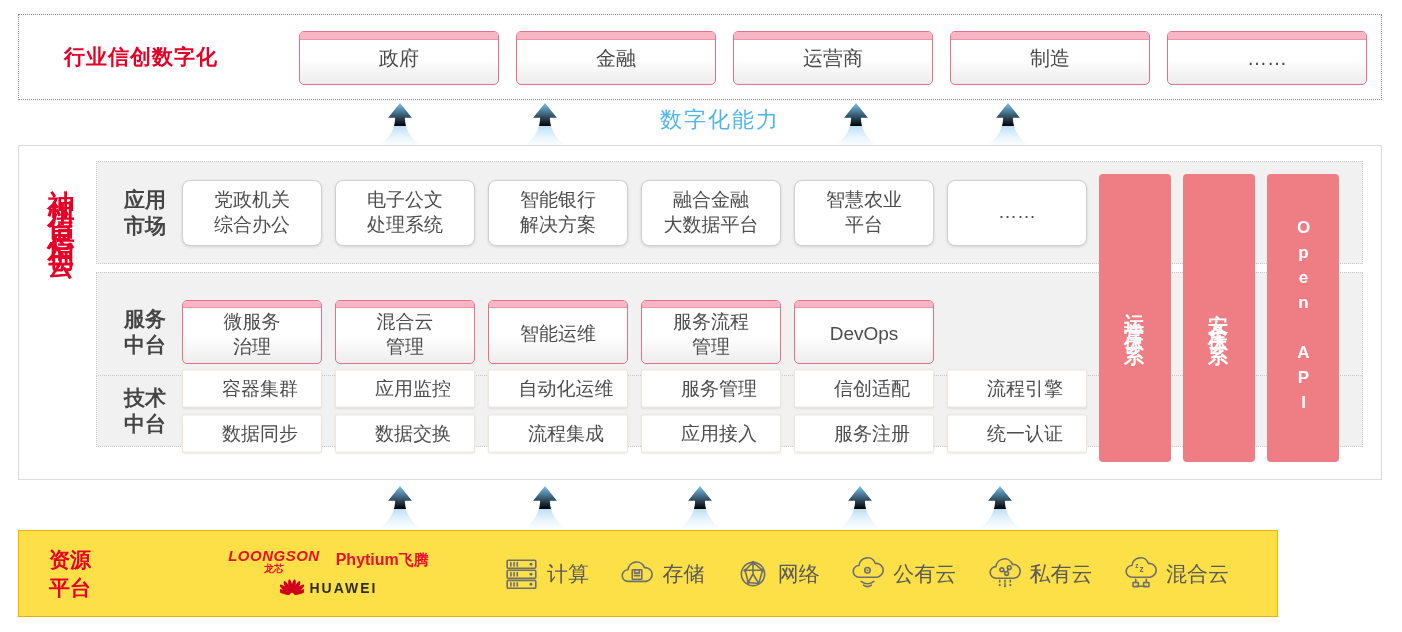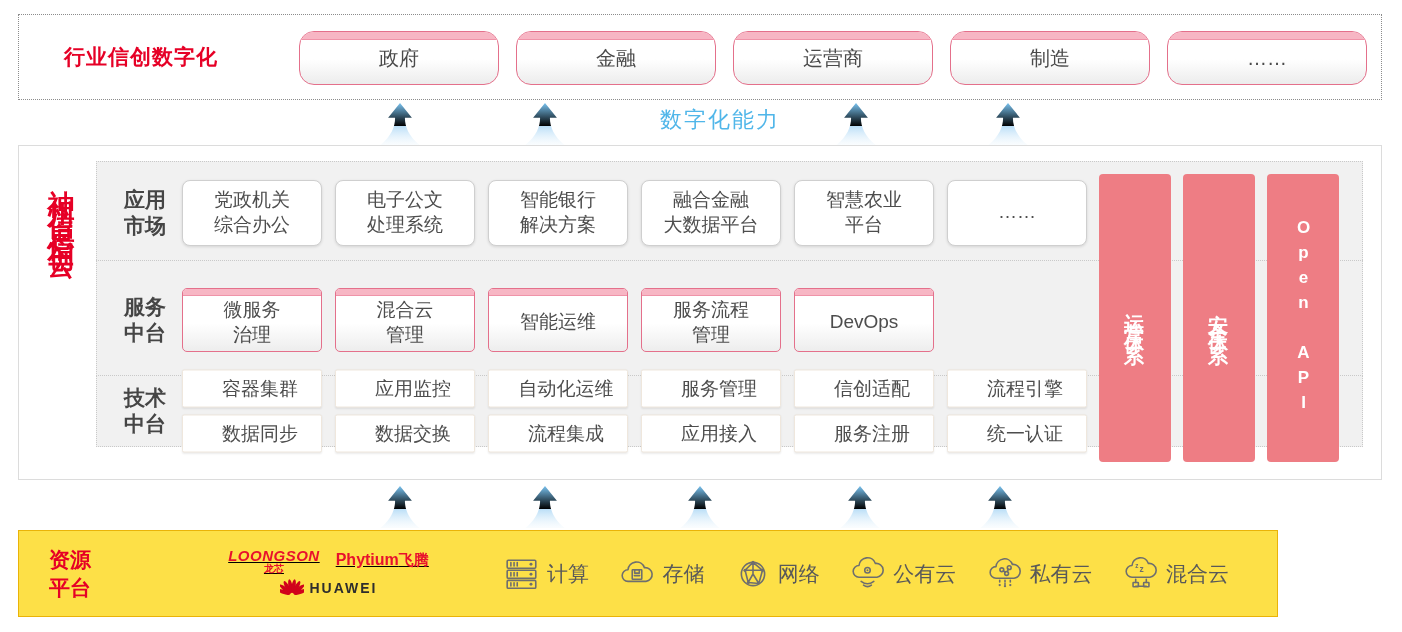--- a/index.html
+++ b/index.html
@@ -5,21 +5,21 @@
   * { margin:0; padding:0; box-sizing:border-box; }
   html,body { width:1402px; height:632px; background:#ffffff;
     font-family:"Liberation Sans", sans-serif; position:relative; overflow:hidden; }
 
   
   .top-banner { position:absolute; left:18px; top:14px; width:1364px; height:86px;
     border:1px dotted #8c8c8c; }
   .banner-label { position:absolute; left:45px; top:50%; transform:translateY(-50%);
     font-size:21px; font-weight:bold; color:#e60026; letter-spacing:1px; }
   .pill-row { position:absolute; left:280px; top:16px; display:flex; gap:17px; }
-  .pill { width:200px; height:54px; border:1px solid #e4708b; border-radius:15px;
+  .pill { width:200px; height:54px; border:1px solid #e4708b; border-radius:5px;
     background:linear-gradient(180deg,#ffffff 52%,#ececec 100%);
     position:relative; overflow:hidden; display:flex; align-items:center; justify-content:center;
     font-size:20px; color:#4a4a4a; }
   .pill::before { content:""; position:absolute; left:0; top:0; right:0; height:7px;
     background:#f7b6c4; border-bottom:1px solid #ef93a8; }
 
   
   .cap-strip   { position:absolute; left:0; top:101px; width:1402px; height:44px; }
   .bot-strip   { position:absolute; left:0; top:486px; width:1402px; height:42px; }
   .arrow { position:absolute; bottom:0; width:46px; height:42px; }
@@ -29,21 +29,21 @@
   
   .main-box { position:absolute; left:18px; top:145px; width:1364px; height:335px;
     background:#ffffff; border:1px solid #dcdcdc; }
   .platform-title { position:absolute; left:16px; top:22px; height:300px; width:52px;
     writing-mode:vertical-rl; text-orientation:upright;
     font-size:27px; font-weight:bold; color:#e60026; letter-spacing:11px;
     display:flex; align-items:center; }
   .tier { position:absolute; left:77px; width:1267px; background:#f1f1f1;
     border:1px dotted #c9c9c9; }
   .tier-1 { top:15px;  height:103px; }
-  .tier-2 { top:114px; height:120px; }
+  .tier-2 { top:126px; height:120px; }
   .tier-3 { top:229px; height:72px; }
   .tier-label { position:absolute; left:12px; width:72px; top:50%; transform:translateY(-50%);
     font-size:21px; font-weight:bold; color:#454545; text-align:center;
     white-space:pre-line; line-height:1.25; }
   .cards { position:absolute; left:85px; top:50%; transform:translateY(-50%);
     display:flex; gap:13px; }
   .card, .card-pink, .card-tech { width:140px; display:flex; align-items:center;
     justify-content:center; text-align:center; font-size:19px; color:#4d4d4d;
     white-space:pre-line; line-height:1.3; }
   .card { height:66px; background:#ffffff; border:1px solid #cfcfcf; border-radius:8px;
@@ -63,21 +63,21 @@
   .pillar-1 { left:1080px; } .pillar-2 { left:1164px; }
   .pillar-3 { left:1248px; font-size:17px; letter-spacing:6px; }
 
   
   .resource-box { position:absolute; left:18px; top:530px; width:1260px; height:87px;
     background:#fde047; border:1px solid #eab308; display:flex; align-items:center; }
   .res-label { margin-left:30px; width:70px; font-size:21px; font-weight:bold; color:#e60026;
     white-space:pre-line; line-height:1.3; }
   .vendors { margin-left:92px; width:235px; display:flex; flex-direction:column;
     align-items:center; gap:3px; }
-  .vendor-row { display:flex; align-items:flex-start; gap:16px;text-decoration:underline; }
+  .vendor-row { display:flex; align-items:flex-start; gap:16px; }
   .loongson { display:flex; flex-direction:column; align-items:center; line-height:1; }
   .loongson-en { font-size:15px; font-weight:bold; font-style:italic; color:#e8112d; letter-spacing:0.5px; }
   .loongson-cn { font-size:10px; font-weight:bold; color:#e8112d; margin-top:1px; }
   .phytium { display:flex; align-items:baseline; margin-top:3px; }
   .phytium-en { font-size:16px; font-weight:bold; color:#e8112d; }
   .phytium-cn { font-size:15px; font-weight:bold; color:#e8112d; }
   .huawei { display:flex; align-items:center; gap:6px; }
   .huawei-name { font-size:14px; font-weight:bold; color:#2d2d2d; letter-spacing:2px; }
   .resources { flex:1; display:flex; justify-content:space-between; align-items:flex-start;
     margin:0 48px 0 58px; }

